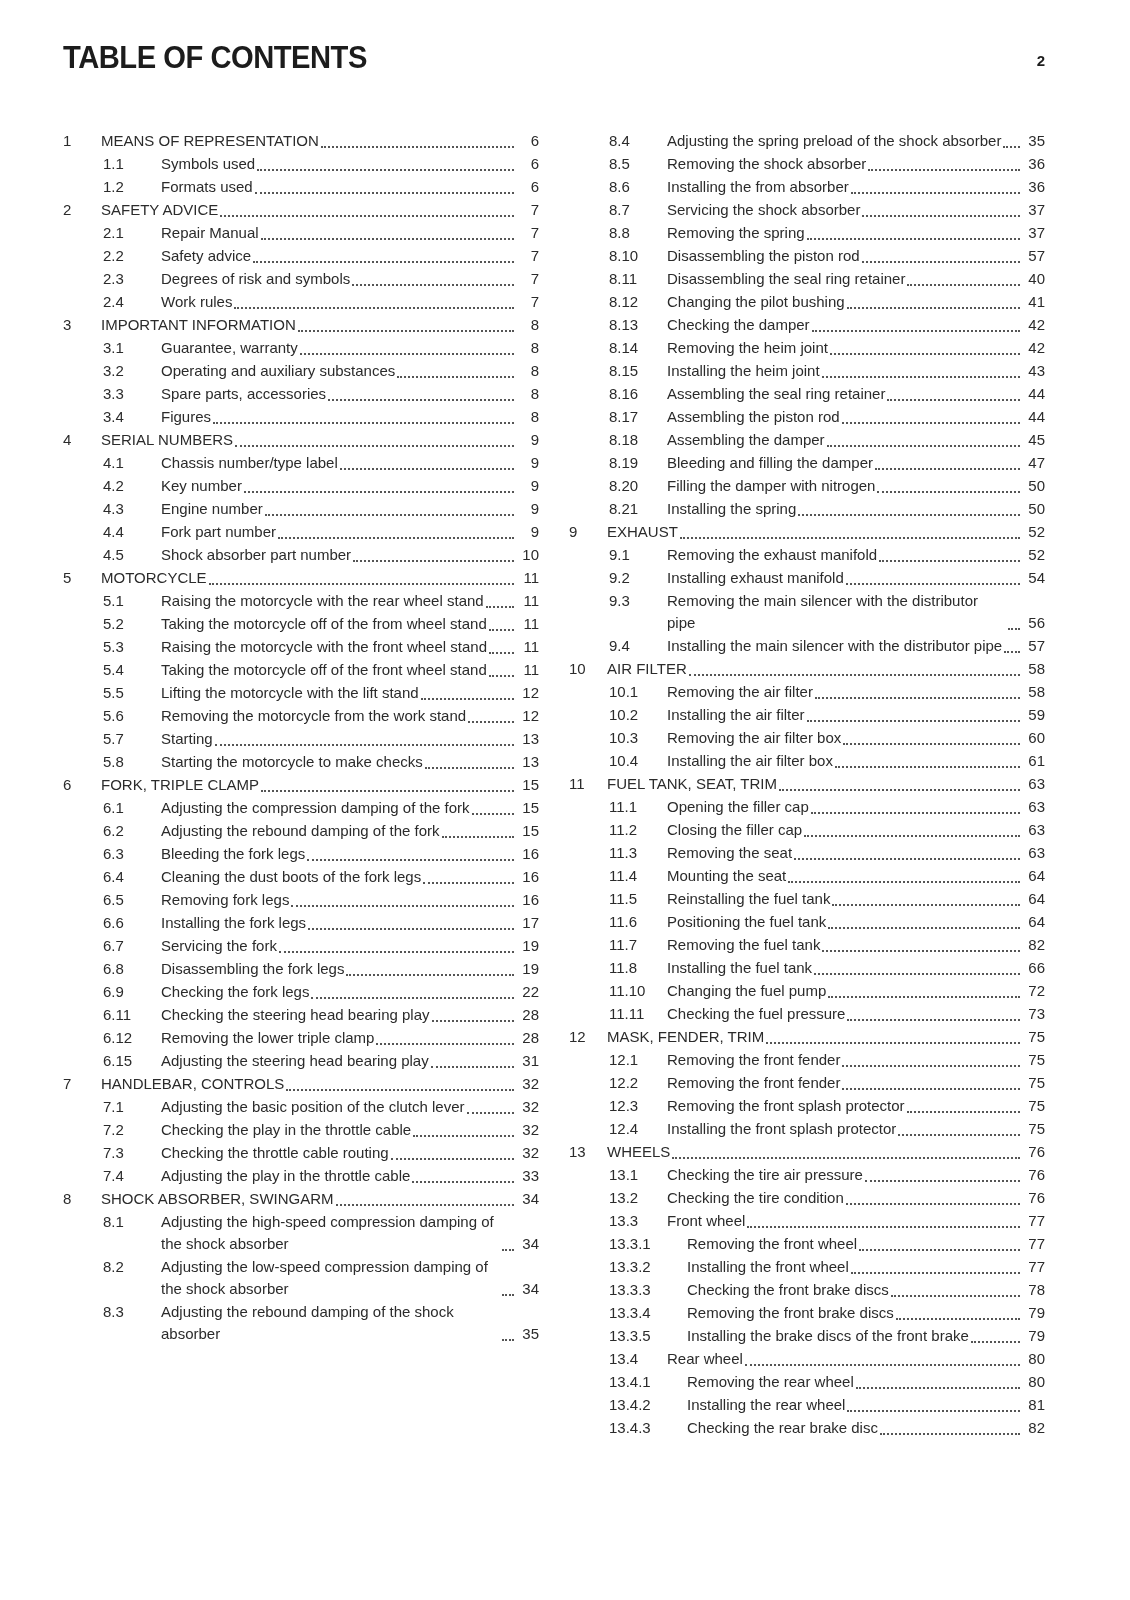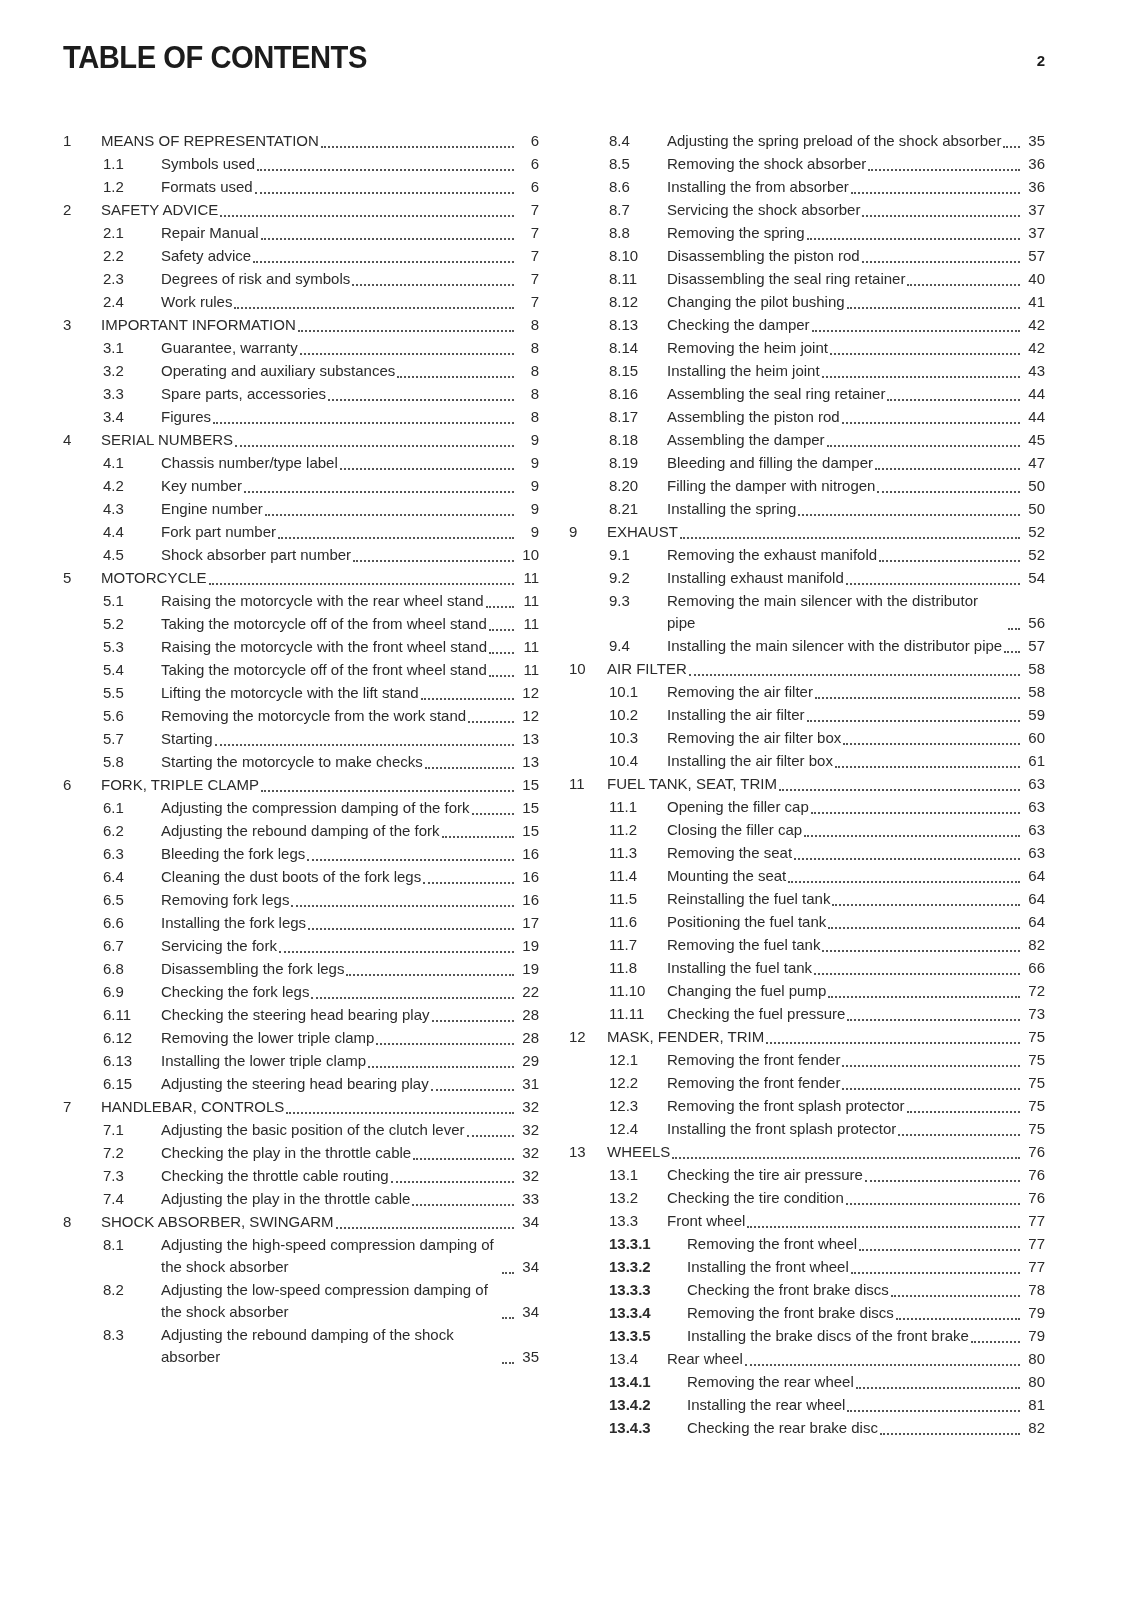--- a/index.html
+++ b/index.html
@@ -47,21 +47,21 @@
     display: flex;
     align-items: flex-start;
     font-size: 15px;
     line-height: 22px;
     margin-bottom: 1px;
   }
   .lvl0 .num { flex: 0 0 38px; }
   .lvl1 { padding-left: 40px; }
   .lvl1 .num { flex: 0 0 58px; }
   .lvl2 { padding-left: 40px; }
-  .lvl2 .num { flex: 0 0 78px; font-weight: bold; }
+  .lvl2 .num { flex: 0 0 78px; }
   .num { white-space: nowrap; }
   .ttl { flex: 0 1 auto; }
   .leader {
     flex: 1 1 12px;
     min-width: 12px;
     border-bottom: 2px dotted #555555;
     align-self: flex-end;
     margin: 0 3px 4px 2px;
     height: 0;
   }
@@ -317,26 +317,20 @@
           <span class="leader"></span>
           <span class="pg">28</span>
         </div>
         <div class="row lvl1">
           <span class="num">6.12</span>
           <span class="ttl">Removing the lower triple clamp</span>
           <span class="leader"></span>
           <span class="pg">28</span>
         </div>
         <div class="row lvl1">
-          <span class="num">6.13</span>
-          <span class="ttl">Installing the lower triple clamp</span>
-          <span class="leader"></span>
-          <span class="pg">29</span>
-        </div>
-        <div class="row lvl1">
           <span class="num">6.15</span>
           <span class="ttl">Adjusting the steering head bearing play</span>
           <span class="leader"></span>
           <span class="pg">31</span>
         </div>
         <div class="row lvl0">
           <span class="num">7</span>
           <span class="ttl">HANDLEBAR, CONTROLS</span>
           <span class="leader"></span>
           <span class="pg">32</span>

